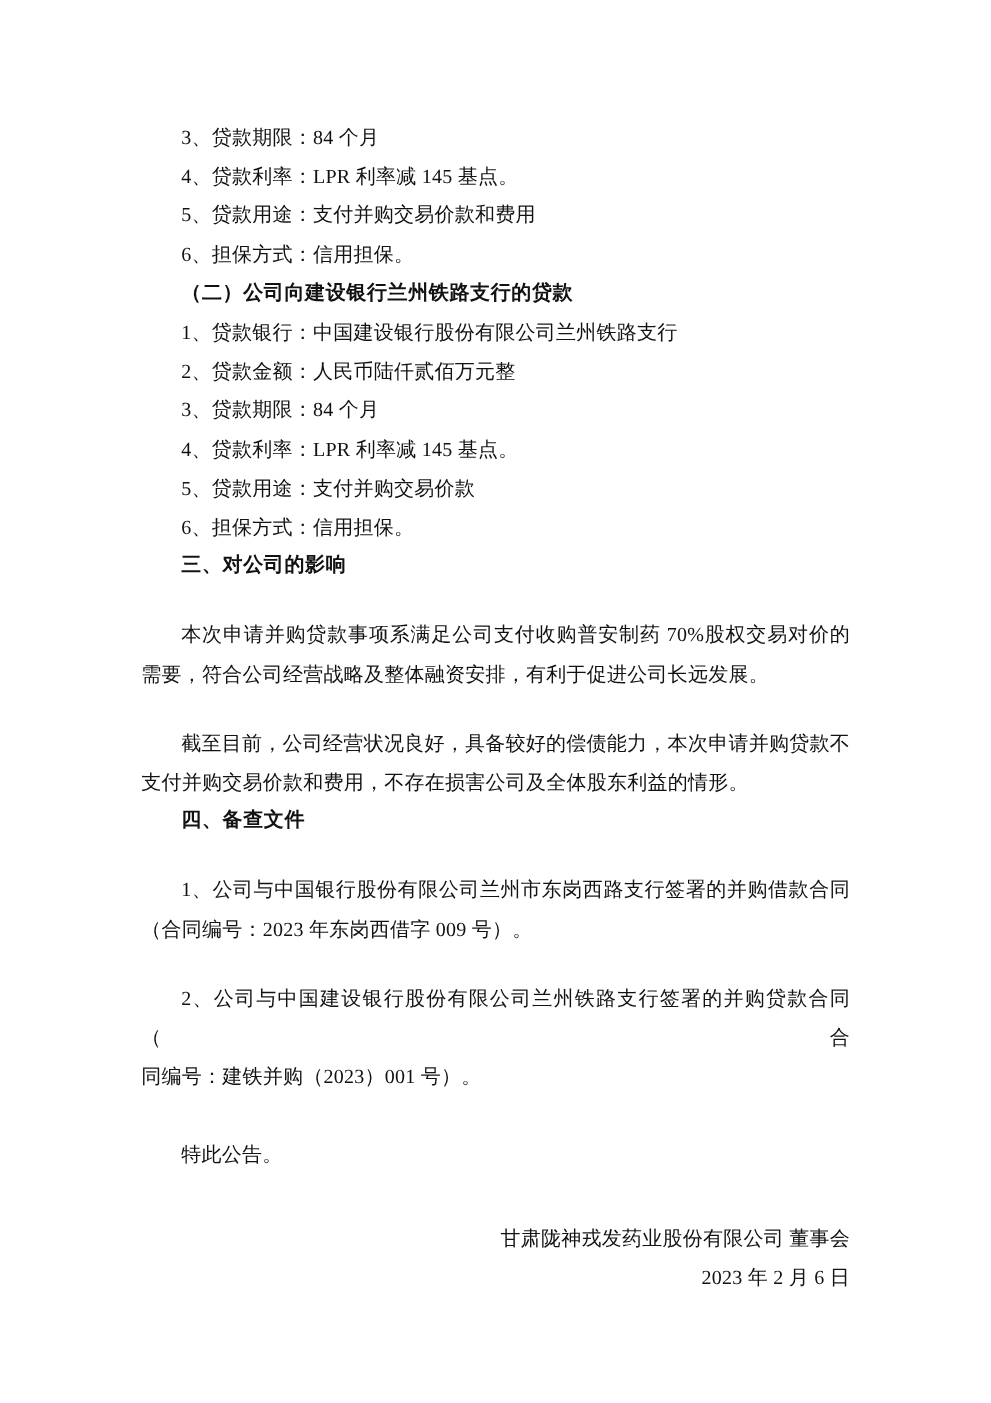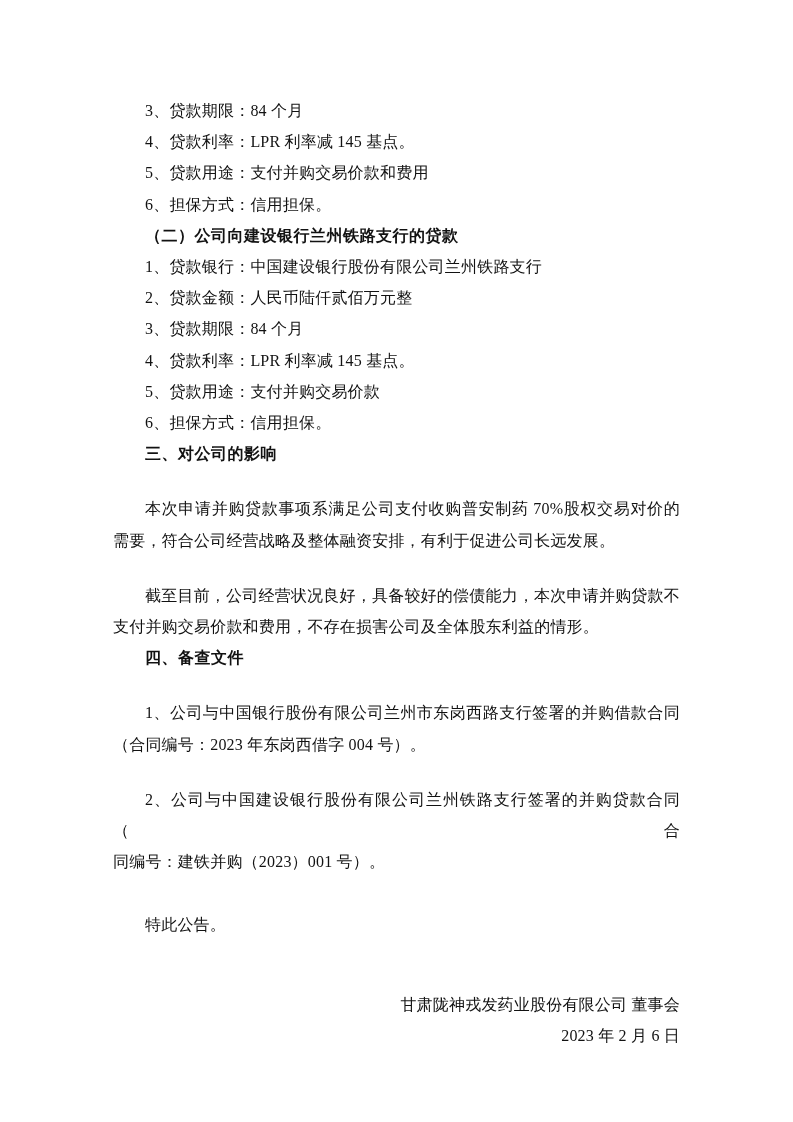--- a/index.html
+++ b/index.html
@@ -29,38 +29,38 @@
     font-size: 16px;
     line-height: 31.2px;
     min-height: 31.2px;
     letter-spacing: 0.2px;
     white-space: pre-wrap;
   }
   .indent {
     text-indent: 32px;
   }
   .heading {
-    font-family: Liberation Serif, serif;
+    font-family: Liberation Mono, monospace;
     font-weight: bold;
     letter-spacing: 0.5px;
   }
   .fill {
     text-align: justify;
     text-align-last: justify;
     text-justify: inter-ideograph;
     margin-top: 24px;
   }
   .right {
     text-align: right;
   }
   .spacer {
     height: 31.2px;
   }
   .mt5 {
-    margin-top: 18px;
+    margin-top: 5px;
   }
 </style>
 </head>
 <body>
 
 <div class="page">
   <div class="content">
 
     <div class="line indent">3、贷款期限：84 个月</div>
     <div class="line indent">4、贷款利率：LPR 利率减 145 基点。</div>
@@ -79,21 +79,21 @@
     <div class="line indent heading">三、对公司的影响</div>
 
     <div class="line indent fill">本次申请并购贷款事项系满足公司支付收购普安制药 70%股权交易对价的</div>
     <div class="line">需要，符合公司经营战略及整体融资安排，有利于促进公司长远发展。</div>
     <div class="line indent fill">截至目前，公司经营状况良好，具备较好的偿债能力，本次申请并购贷款不</div>
     <div class="line">支付并购交易价款和费用，不存在损害公司及全体股东利益的情形。</div>
 
     <div class="line indent heading">四、备查文件</div>
 
     <div class="line indent fill">1、公司与中国银行股份有限公司兰州市东岗西路支行签署的并购借款合同</div>
-    <div class="line">（合同编号：2023 年东岗西借字 004 号）。</div>
+    <div class="line">（合同编号：2023 年东岗西借字 009 号）。</div>
     <div class="line indent fill">2、公司与中国建设银行股份有限公司兰州铁路支行签署的并购贷款合同（合</div>
     <div class="line">同编号：建铁并购（2023）001 号）。</div>
 
     <div class="spacer"></div>
 
     <div class="line indent">特此公告。</div>
 
     <div class="spacer"></div>
 
     <div class="line right mt5">甘肃陇神戎发药业股份有限公司 董事会</div>

